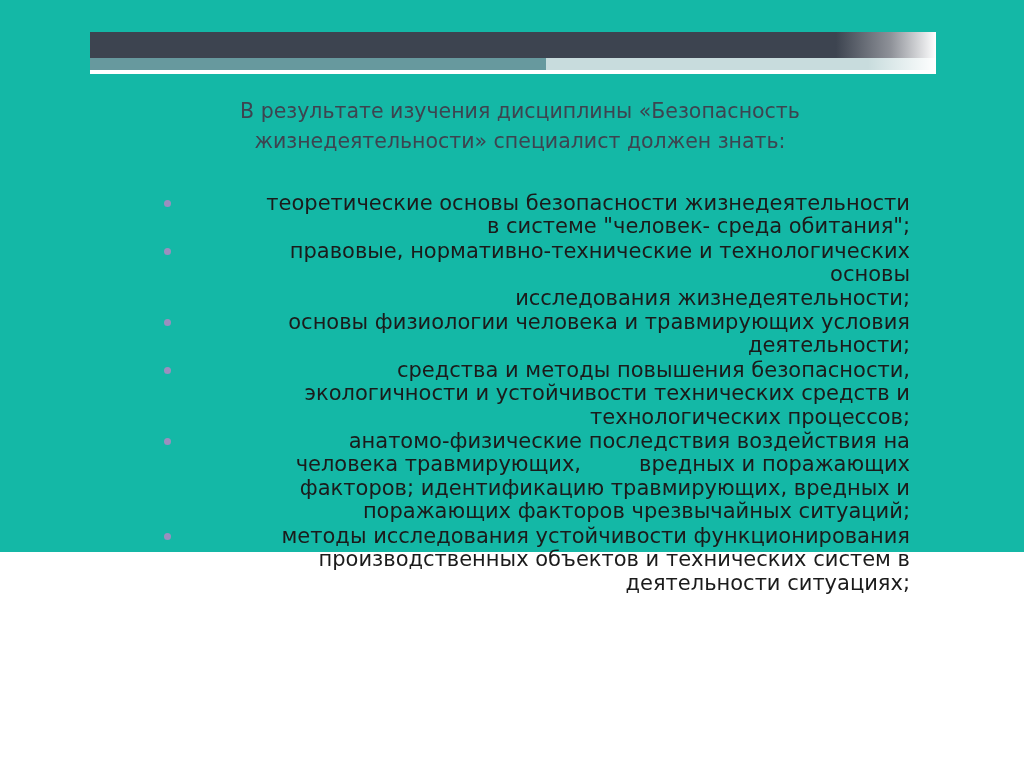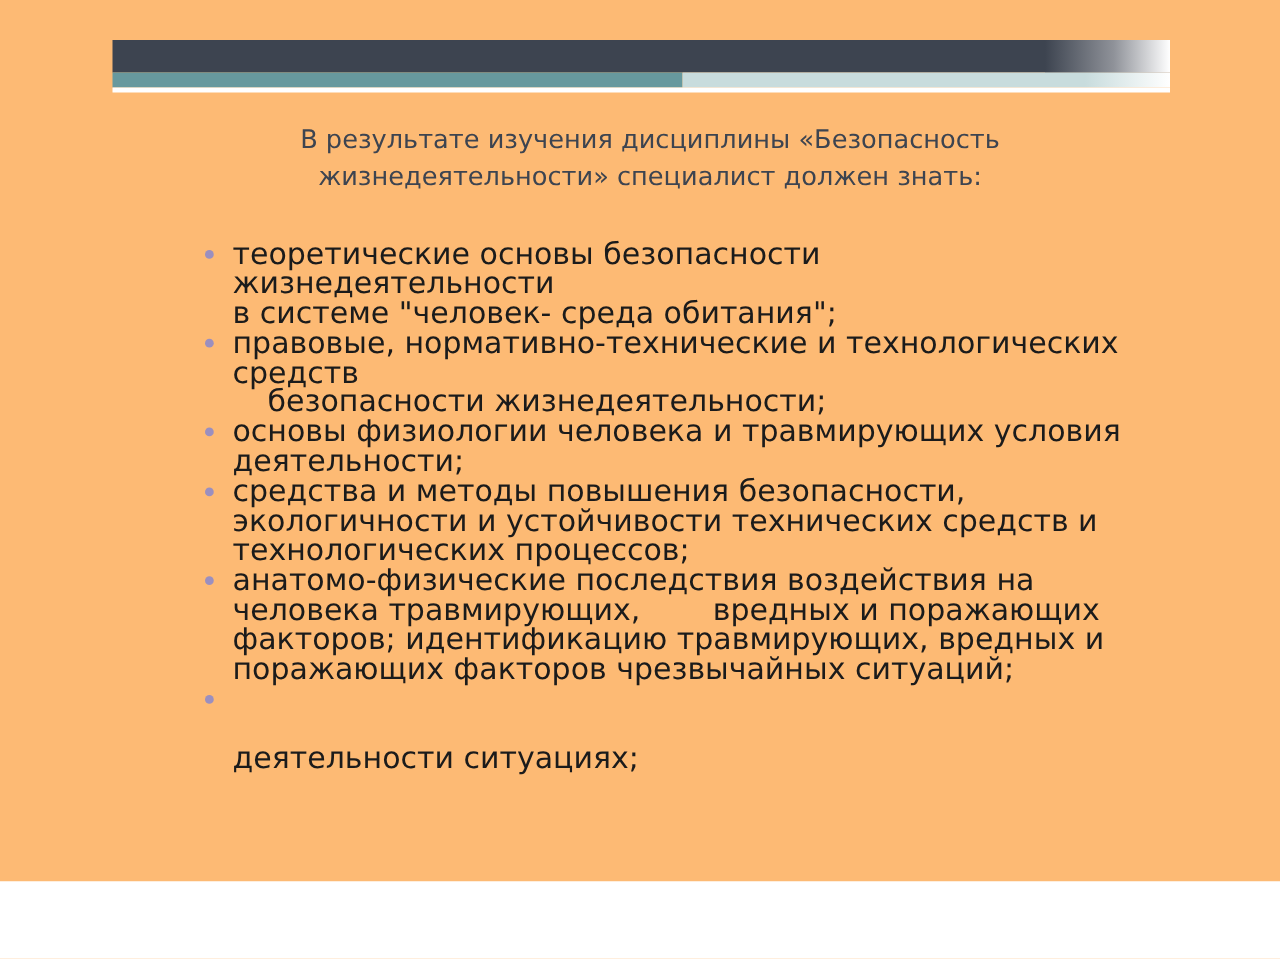--- a/index.html
+++ b/index.html
@@ -9,22 +9,22 @@
   body {
     width: 1024px;
     height: 767px;
     background: #ffffff;
     font-family: "DejaVu Sans", sans-serif;
     overflow: hidden;
   }
   .slide {
     position: relative;
     width: 1024px;
-    height: 705px;
-    background: #fdba74;
+    height: 552px;
+    background: #14b8a6;
   }
 
   
   .band-dark {
     position: absolute;
     left: 90px;
     top: 32px;
     width: 846px;
     height: 26px;
     background: #3d4450;
@@ -91,23 +91,24 @@
     width: 760px;
     list-style: none;
     margin: 0;
     padding: 0;
   }
   .body-list li {
     position: relative;
     padding-left: 36px;
     margin: 0 0 1px 0;
     color: #1b1b1b;
-    font-size: 24px;
+    font-size: 21px;
     line-height: 23.4px;
     font-family: "DejaVu Sans", sans-serif;
+    text-align: right;
   }
   .body-list li .bullet {
     position: absolute;
     left: 14px;
     top: 8px;
     width: 7px;
     height: 7px;
     border-radius: 50%;
     background: #9b8fbf;
   }
@@ -138,22 +139,22 @@
 
     <li>
       <span class="bullet"></span>
       <span>теоретические основы безопасности жизнедеятельности</span><br>
       <span>в системе "человек- среда обитания";</span>
     </li>
 
     <li>
       <span class="bullet"></span>
       <span>правовые, нормативно-технические и технологических</span><br>
-      <span>средств</span>
-      <span class="indent-line">безопасности жизнедеятельности;</span>
+      <span>основы</span>
+      <span class="indent-line">исследования жизнедеятельности;</span>
     </li>
 
     <li>
       <span class="bullet"></span>
       <span>основы физиологии человека и травмирующих условия</span><br>
       <span>деятельности;</span>
     </li>
 
     <li>
       <span class="bullet"></span>
@@ -165,21 +166,21 @@
     <li>
       <span class="bullet"></span>
       <span>анатомо-физические последствия воздействия на</span><br>
       <span>человека травмирующих,</span><span class="gap-wide"></span><span>вредных и поражающих</span><br>
       <span>факторов; идентификацию травмирующих, вредных и</span><br>
       <span>поражающих факторов чрезвычайных ситуаций;</span>
     </li>
 
     <li>
       <span class="bullet"></span>
-      <br>
-      <br>
+      <span>методы исследования устойчивости функционирования</span><br>
+      <span>производственных объектов и технических систем в</span><br>
       <span>деятельности ситуациях;</span>
     </li>
 
 
   </ul>
 
 </div>
 
 </body></html>

